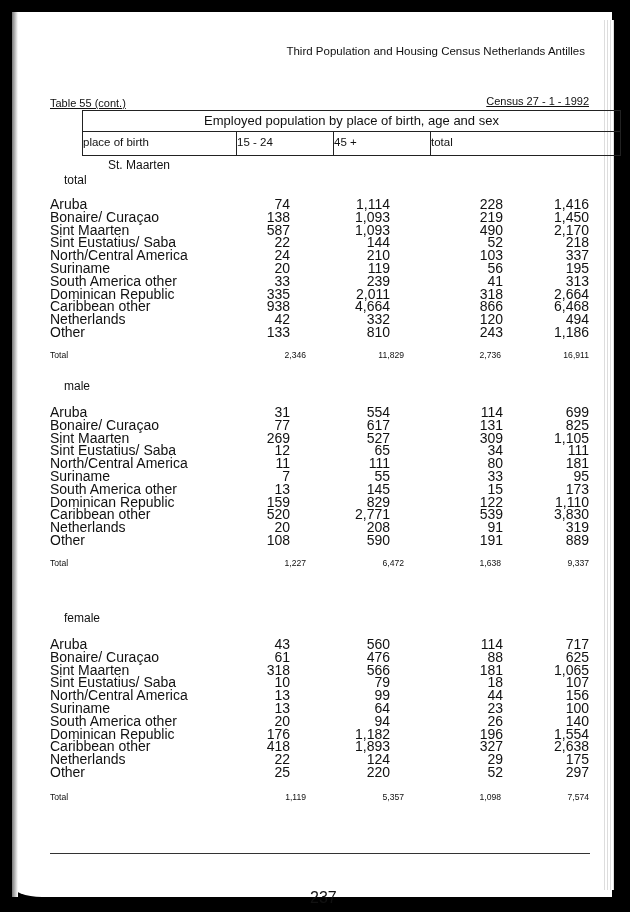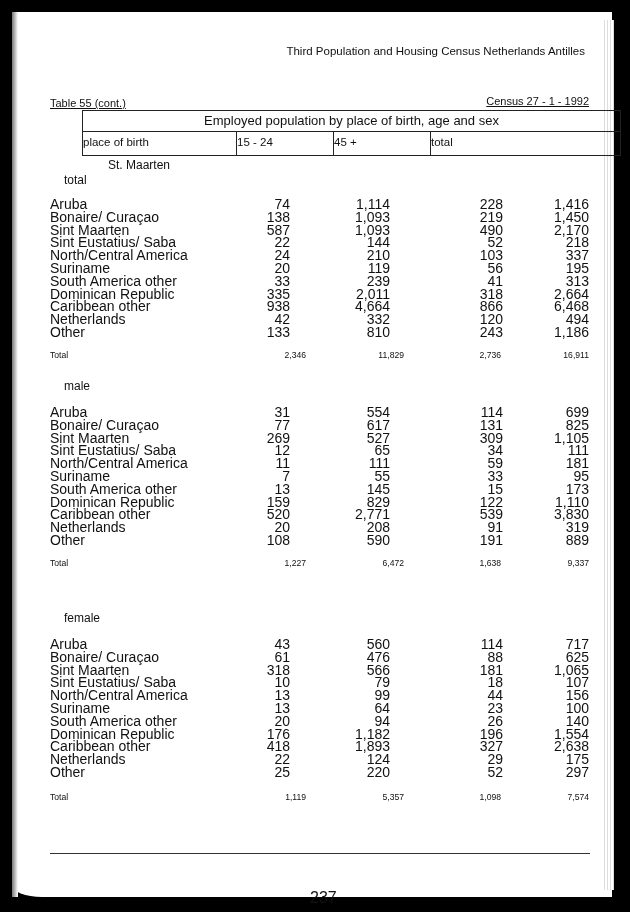--- a/index.html
+++ b/index.html
@@ -202,21 +202,21 @@
       <span class="lbl">Sint Eustatius/ Saba</span>
       <span class="v1">12</span>
       <span class="v2">65</span>
       <span class="v3">34</span>
       <span class="v4">111</span>
     </div>
     <div class="row">
       <span class="lbl">North/Central America</span>
       <span class="v1">11</span>
       <span class="v2">111</span>
-      <span class="v3">59</span>
+      <span class="v3">80</span>
       <span class="v4">181</span>
     </div>
     <div class="row">
       <span class="lbl">Suriname</span>
       <span class="v1">7</span>
       <span class="v2">55</span>
       <span class="v3">33</span>
       <span class="v4">95</span>
     </div>
     <div class="row">

